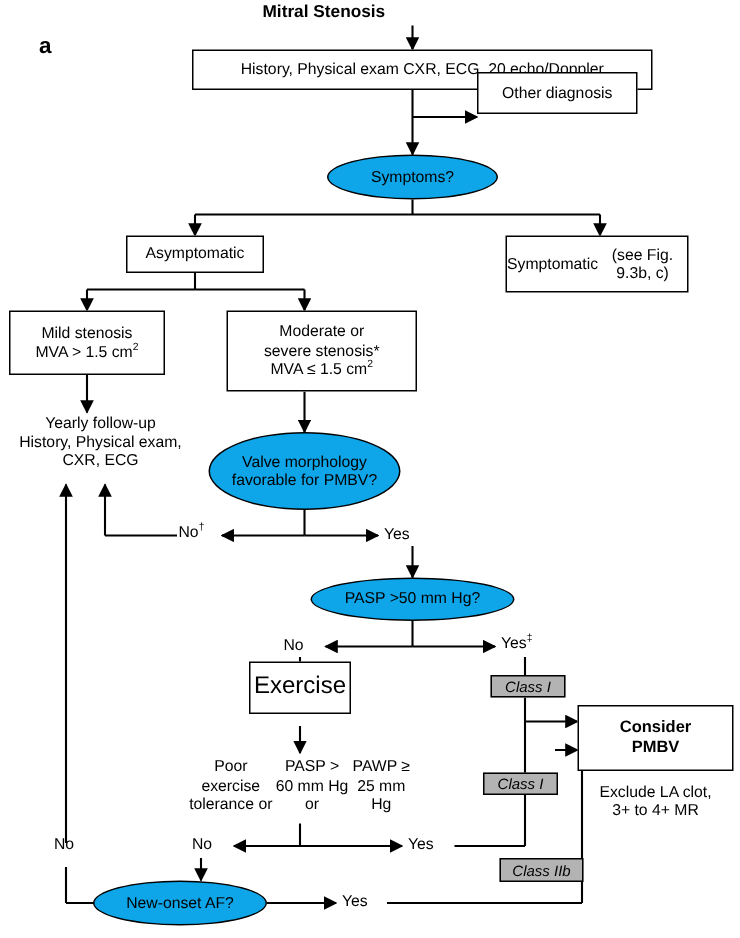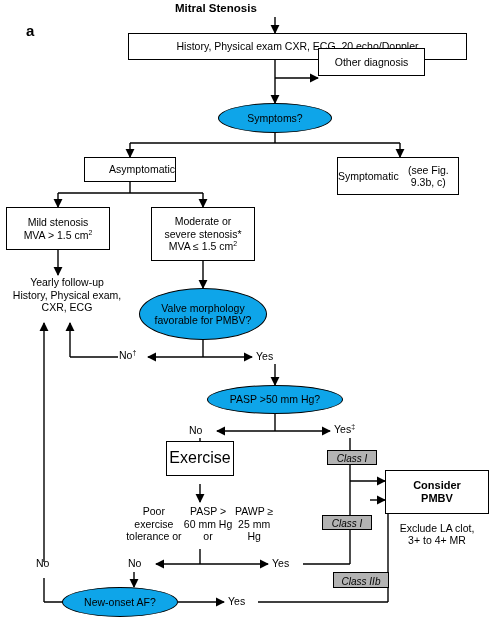--- a/index.html
+++ b/index.html
@@ -155,47 +155,47 @@
       <line x1="90" y1="602" x2="44" y2="602"></line>
       <line x1="44" y1="602" x2="44" y2="578"></line>
       <line x1="44" y1="562" x2="44" y2="323" marker-end="url(#ah)"></line>
     </g>
   </svg>
 
   <div class="panel-letter" style="left:26px; top:22px; font-size:15px;">a</div>
 
   <div class="title" style="left:175px; top:2px; width:200px; font-size:11.5px;">Mitral Stenosis</div>
 
-  <div class="node boxnode" style="left:128px; top:33px; width:339px; height:27px; font-size:10.5px;">
+  <div class="node boxnode" style="left:128px; top:33px; width:307px; height:27px; font-size:10.5px;">
     <span>History, Physical exam CXR, ECG, 20 echo/Doppler</span>
   </div>
 
   <div class="node boxnode" style="left:318px; top:48px; width:107px; height:28px; font-size:10.5px;">
     <span>Other diagnosis</span>
   </div>
 
   <div class="node ellipsenode" style="left:218px; top:103px; width:114px; height:30px; font-size:10.5px;">
     <span>Symptoms?</span>
   </div>
 
-  <div class="node boxnode" style="left:84px; top:157px; width:92px; height:25px; font-size:10.5px;justify-content:flex-end;">
+  <div class="node boxnode" style="left:84px; top:157px; width:92px; height:25px; font-size:10.5px;">
     <span>Asymptomatic</span>
   </div>
 
   <div class="node boxnode" style="left:337px; top:157px; width:122px; height:38px; font-size:10.5px; flex-direction:row;">
     <span>Symptomatic</span>
     <span>(see Fig. 9.3b, c)</span>
   </div>
 
   <div class="node boxnode" style="left:6px; top:207px; width:104px; height:43px; font-size:10.5px; flex-direction:column;">
     <span>Mild stenosis</span>
     <span><span>MVA &gt; 1.5 cm</span><sup>2</sup></span>
   </div>
 
-  <div class="node boxnode" style="left:151px; top:207px; width:104px; height:54px; font-size:10.5px; flex-direction:column;">
+  <div class="node boxnode" style="left:151px; top:207px; width:127px; height:54px; font-size:10.5px; flex-direction:column;">
     <span>Moderate or</span>
     <span>severe stenosis*</span>
     <span><span>MVA ≤ 1.5 cm</span><sup>2</sup></span>
   </div>
 
   <div class="node textnode" style="left:0px; top:275px; width:134px; height:40px; font-size:10.5px; flex-direction:column;">
     <span>Yearly follow-up</span>
     <span>History, Physical exam,</span>
     <span>CXR, ECG</span>
   </div>

